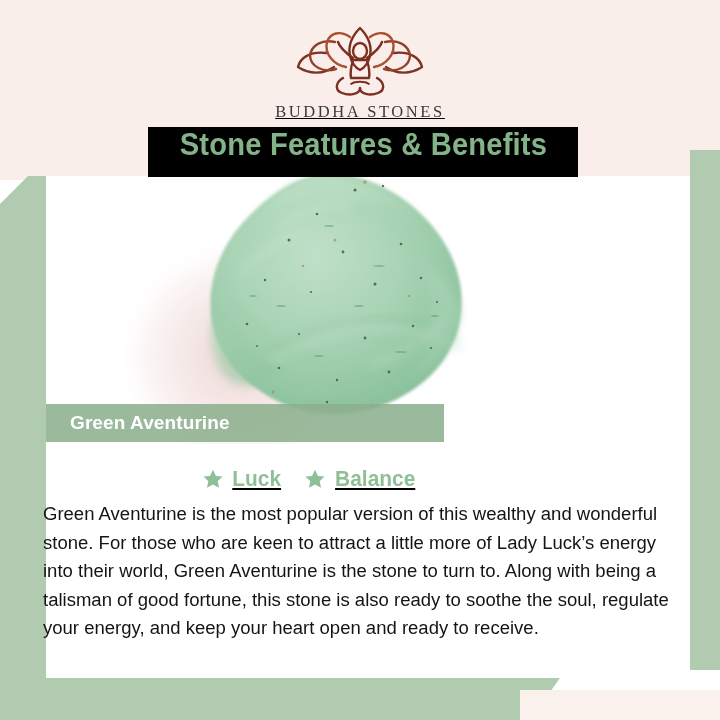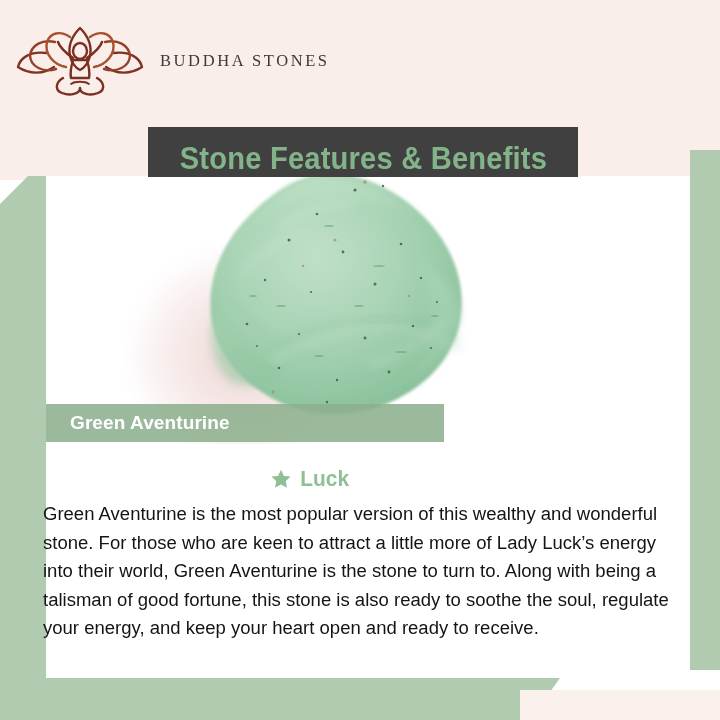--- a/index.html
+++ b/index.html
@@ -47,42 +47,43 @@
     position: absolute;
     left: 0; top: 0;
     width: 720px; height: 180px;
     background: #faeeea;
   }
   .logo-wrap {
     position: absolute;
     left: 0; top: 20px;
     width: 720px;
     display: flex;
-    flex-direction: row;
+    flex-direction: column;
     align-items: center;
     z-index: 6;
+    text-decoration: underline;
   }
   .logo-mark { width: 160px; height: 78px; display: block; }
   .logo-word {
     margin-top: 4px;
     font-family: "Liberation Serif", serif;
     font-size: 16.5px;
     letter-spacing: 2.6px;
     color: #3a3a3a;
     font-weight: 400;
   }
 
   
   .title-banner {
     position: absolute;
     left: 148px; top: 127px;
     width: 430px; height: 50px;
-    background: #404040;
+    background: #000000;
     display: flex;
-    align-items: flex-end;
+    align-items: flex-start;
     justify-content: center;
     z-index: 7;
   }
   .title-text {
     font-family: "Liberation Sans Narrow", "Liberation Sans", sans-serif;
     font-size: 31px;
     font-weight: bold;
     color: #83b489;
     letter-spacing: 0.2px;
     transform: scaleX(0.94);
@@ -139,20 +140,21 @@
   
   .benefits {
     position: absolute;
     left: 46px; top: 466px;
     width: 528px;
     display: flex;
     align-items: center;
     justify-content: center;
     gap: 12px;
     z-index: 5;
+    text-decoration: underline;
   }
   .benefit { display: flex; align-items: center; gap: 7px; }
   .benefit + .benefit { margin-left: 10px; }
   .star { width: 22px; height: 22px; display: block; }
   .benefit-label {
     font-family: "Liberation Sans Narrow", "Liberation Sans", sans-serif;
     font-size: 22px;
     font-weight: bold;
     color: #8fbf96;
     transform: scaleX(0.95);
@@ -343,19 +345,25 @@
     <span>Green Aventurine</span>
   </div>
 
   <div class="benefits">
     <div class="benefit">
       <svg class="star" viewBox="0 0 24 24">
         <path d="M12 1.8 L15.2 8.6 L22.4 9.4 L17.1 14.4 L18.6 21.6 L12 18 L5.4 21.6 L6.9 14.4 L1.6 9.4 L8.8 8.6 Z" fill="#8fbf96"></path>
       </svg>
       <span class="benefit-label">Luck</span>
     </div>
+    <div class="benefit">
+      <svg class="star" viewBox="0 0 24 24">
+        <path d="M12 1.8 L15.2 8.6 L22.4 9.4 L17.1 14.4 L18.6 21.6 L12 18 L5.4 21.6 L6.9 14.4 L1.6 9.4 L8.8 8.6 Z" fill="#8fbf96"></path>
+      </svg>
+      <span class="benefit-label">Balance</span>
+    </div>
   </div>
 
   <div class="description">
     <p>Green Aventurine is the most popular version of this wealthy and wonderful stone. For those who are keen to attract a little more of Lady Luck’s energy into their world, Green Aventurine is the stone to turn to. Along with being a talisman of good fortune, this stone is also ready to soothe the soul, regulate your energy, and keep your heart open and ready to receive.</p>
   </div>
 
 </div>
 
 </body></html>

